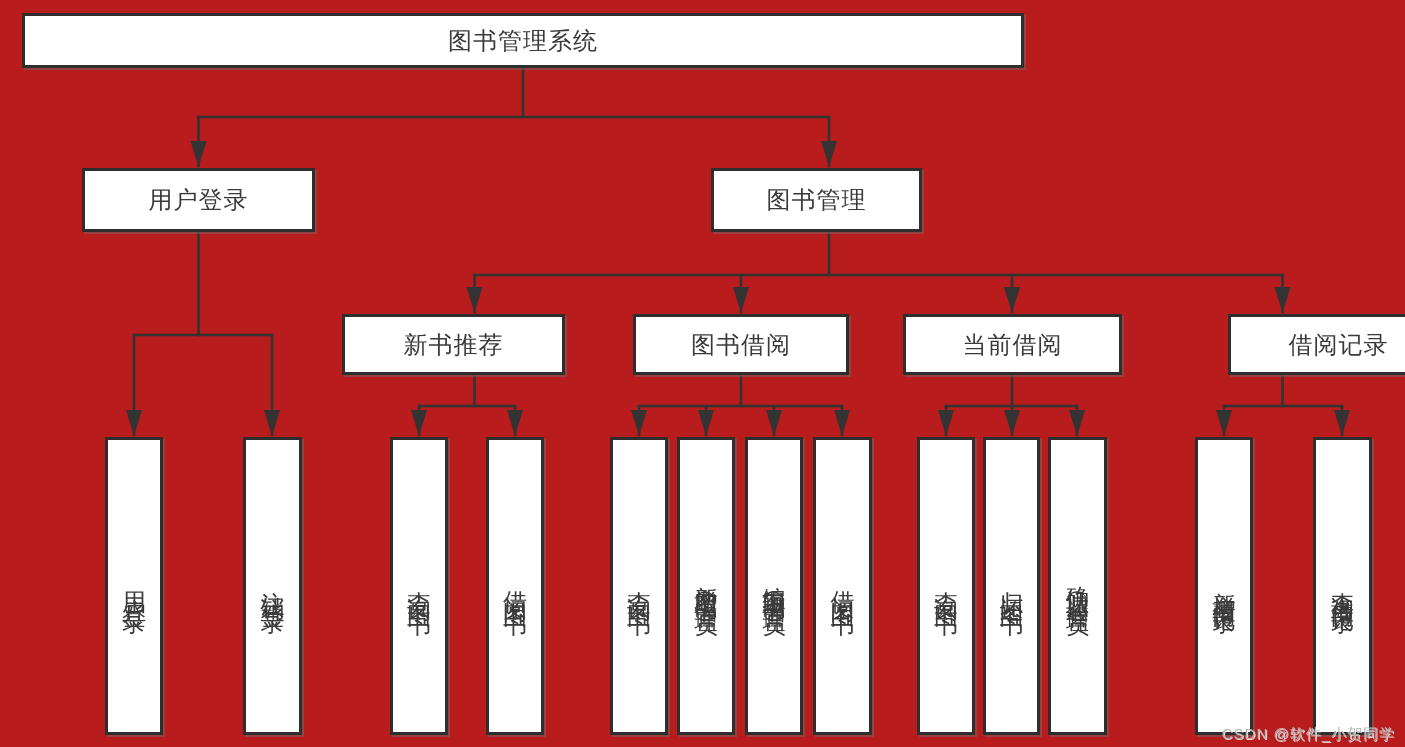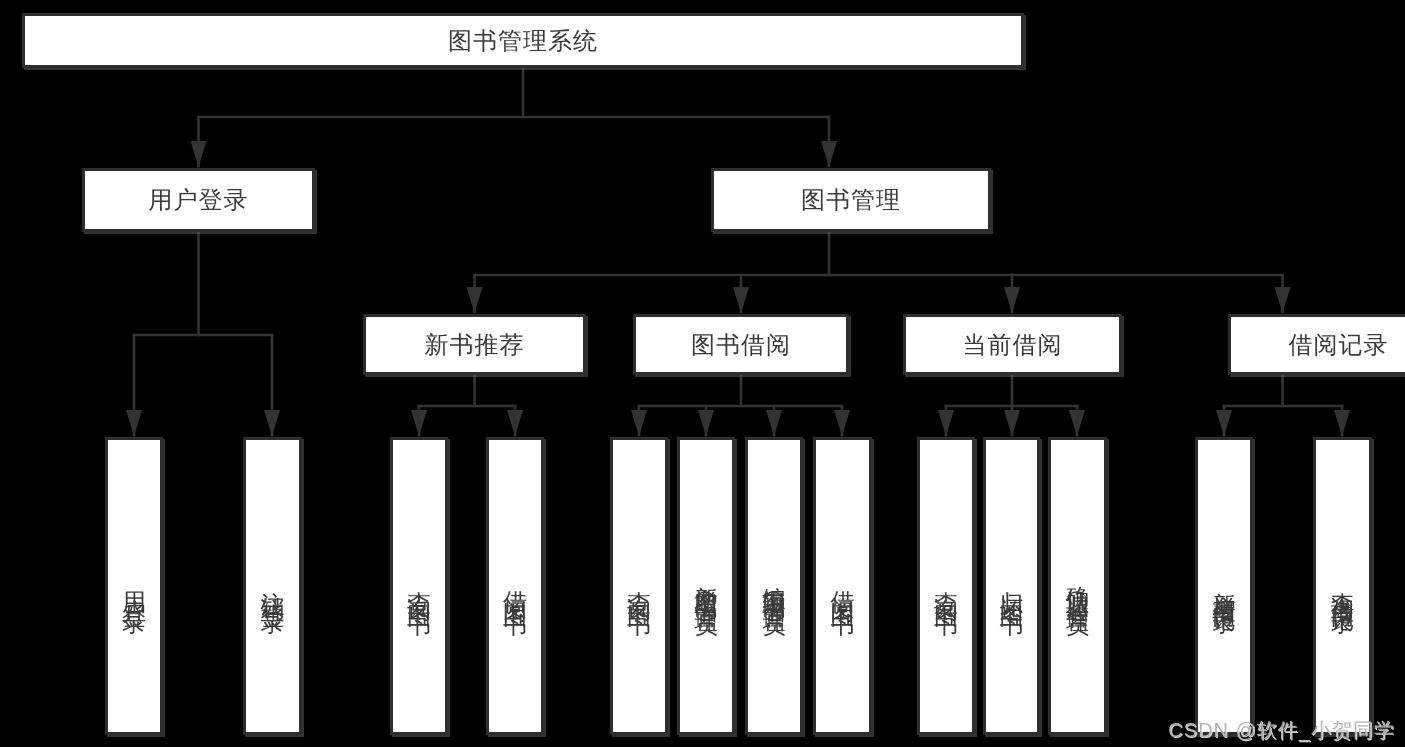--- a/index.html
+++ b/index.html
@@ -5,21 +5,21 @@
   html, body {
     margin: 0; padding: 0;
     width: 1405px; height: 747px;
     background: #ffffff;
     font-family: "Liberation Sans", "DejaVu Sans", sans-serif;
     overflow: hidden;
   }
   #canvas {
     position: relative;
     width: 1405px; height: 747px;
-    background: #000000;
+    background: #b91c1c;
   }
   #wires {
     position: absolute; left: 0; top: 0;
     width: 1405px; height: 747px;
     pointer-events: none;
   }
   .node {
     position: absolute;
     background: #ffffff;
     border: 3px solid #2e2e2e;
@@ -43,21 +43,21 @@
     white-space: nowrap;
   }
   .v-node.long span {
     font-size: 23px;
     letter-spacing: 4px;
   }
   .watermark {
     position: absolute;
     right: 10px;
     bottom: 3px;
-    font-size: 20px;
+    font-size: 15px;
     color: #b4b4b4;
     letter-spacing: 1px;
     text-shadow: 1px 1px 0 rgba(255,255,255,0.8);
     z-index: 5;
   }
 </style>
 </head>
 <body>
 
 <div id="canvas">
@@ -111,25 +111,25 @@
     </g>
   </svg>
 
   <div class="node h-node" style="left:22px; top:13px; width:1002px; height:55px;">
     <span>图书管理系统</span>
   </div>
 
   <div class="node h-node" style="left:82px; top:168px; width:233px; height:64px;">
     <span>用户登录</span>
   </div>
-  <div class="node h-node" style="left:711px; top:168px; width:280px; height:64px;">
+  <div class="node h-node" style="left:711px; top:168px; width:211px; height:64px;">
     <span>图书管理</span>
   </div>
 
-  <div class="node h-node" style="left:363px; top:314px; width:223px; height:61px;">
+  <div class="node h-node" style="left:342px; top:314px; width:223px; height:61px;">
     <span>新书推荐</span>
   </div>
   <div class="node h-node" style="left:903px; top:314px; width:219px; height:61px;">
     <span>当前借阅</span>
   </div>
   <div class="node h-node" style="left:633px; top:314px; width:216px; height:61px;">
     <span>图书借阅</span>
   </div>
   <div class="node h-node" style="left:1228px; top:314px; width:221px; height:61px;">
     <span>借阅记录</span>

